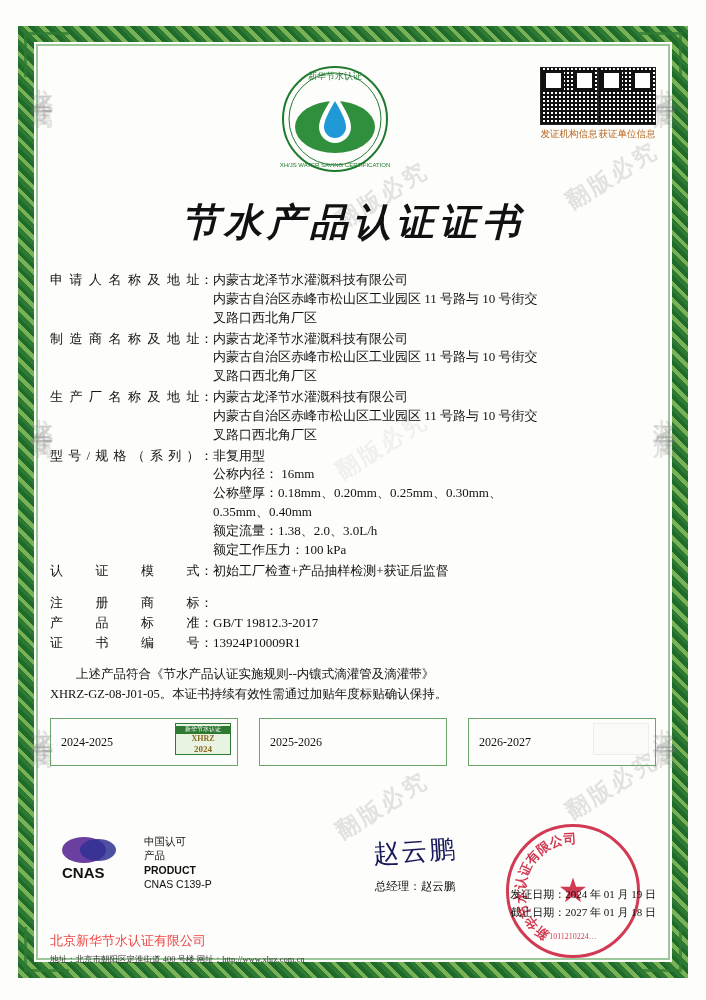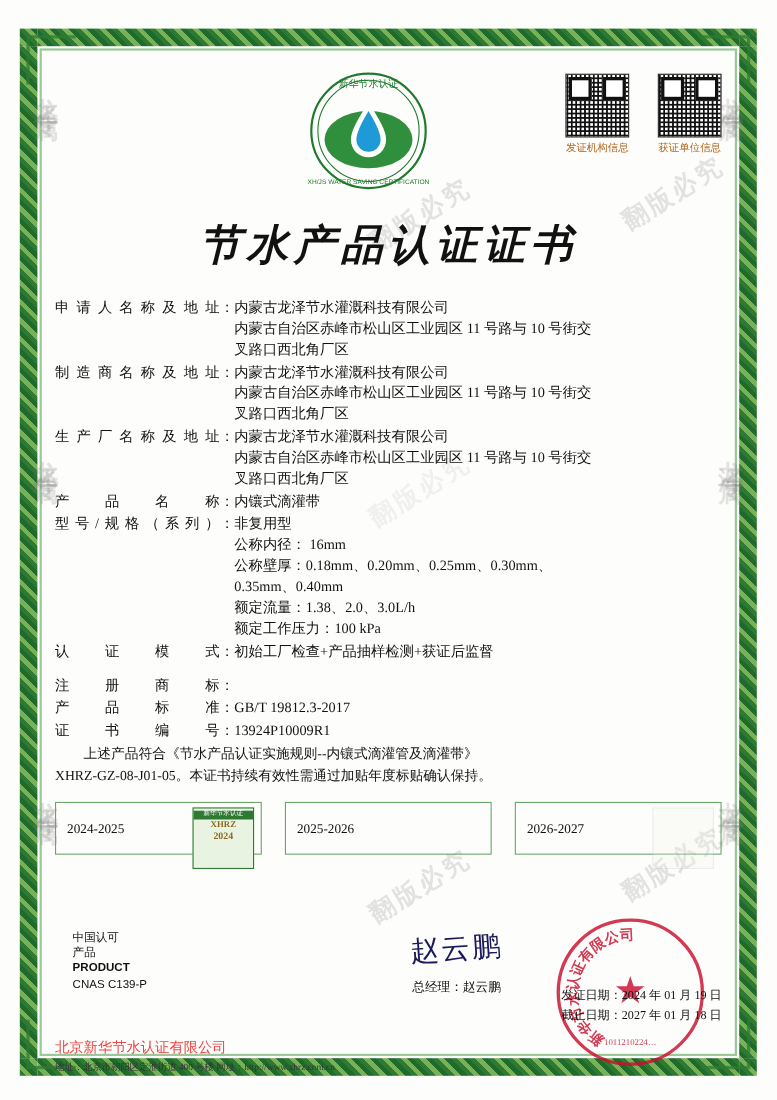--- a/index.html
+++ b/index.html
@@ -51,21 +51,21 @@
   .wm.v{writing-mode:vertical-rl;transform:rotate(0deg);letter-spacing:6px;}
 
   
   .content{position:absolute;left:50px;top:55px;width:606px;}
 
   .top-row{position:relative;height:128px;}
   .logo{
     position:absolute;left:215px;top:2px;width:140px;height:120px;
   }
   .logo svg{display:block;}
-  .qr-group{position:absolute;right:0px;top:12px;display:flex;gap:26px;padding-left:41px;}
+  .qr-group{position:absolute;right:0px;top:12px;display:flex;padding-left:41px;}
   .qr-item{text-align:center;}
   .qr-box{
     width:56px;height:56px;background:#fff;
     background-image:
       repeating-linear-gradient(0deg,#111 0 2px,transparent 2px 4px),
       repeating-linear-gradient(90deg,#111 0 2px,transparent 2px 4px);
     background-size:4px 4px;
     border:1px solid #222;
     position:relative;
   }
@@ -91,33 +91,33 @@
   table.fields td{vertical-align:top;padding:1px 0;margin-left:46px;}
   td.lab{
     width:150px;text-align:justify;text-align-last:justify;
     padding-right:6px;white-space:nowrap;letter-spacing:.5px;
   }
   td.colon{width:10px;text-align:left;}
   td.val{padding-left:4px;line-height:1.45;}
   .val .line{display:block;}
 
   .note{
-    font-size:12.5px;line-height:1.6;color:#111;
+    font-size:12.5px;line-height:1.6;margin-top:10px;color:#111;
   }
   .note .ind{text-indent:26px;display:block;}
 
   
   .year-row{display:flex;justify-content:space-between;margin-top:14px;}
   .year-box{
     width:188px;height:48px;border:1px solid #6aa56a;
     display:flex;align-items:center;position:relative;
     font-size:12px;color:#111;padding-left:10px;box-sizing:border-box;
   }
   .year-sticker{
-    position:absolute;right:6px;top:4px;width:56px;height:56px;
+    position:absolute;right:6px;top:4px;width:56px;height:32px;
     border:1px solid #2f7a33;background:#e9f3e2;
     font-size:6.5px;color:#1f6b2c;text-align:center;line-height:1.25;
     padding-top:2px;box-sizing:border-box;
   }
   .year-sticker .s1{background:#2f7a33;color:#fff;display:block;font-size:6px;}
   .year-sticker .s2{font-weight:bold;font-size:8px;color:#8a6a1f;}
   .year-sticker .s3{font-size:9px;font-weight:bold;color:#8a6a1f;}
   .year-sticker.ghost{opacity:.25;border-color:#bbb;background:#f4f4ef;}
 
   
@@ -236,27 +236,20 @@
       <tr>
         <td class="lab">生产厂名称及地址</td>
         <td class="colon">：</td>
         <td class="val">
           <span class="line">内蒙古龙泽节水灌溉科技有限公司</span>
           <span class="line">内蒙古自治区赤峰市松山区工业园区 11 号路与 10 号街交</span>
           <span class="line">叉路口西北角厂区</span>
         </td>
       </tr>
       <tr>
-        <td class="lab">产品名称</td>
-        <td class="colon">：</td>
-        <td class="val">
-          <span class="line">内镶式滴灌带</span>
-        </td>
-      </tr>
-      <tr>
         <td class="lab">型号/规格（系列）</td>
         <td class="colon">：</td>
         <td class="val">
           <span class="line">非复用型</span>
           <span class="line">公称内径： 16mm</span>
           <span class="line">公称壁厚：0.18mm、0.20mm、0.25mm、0.30mm、</span>
           <span class="line">0.35mm、0.40mm</span>
           <span class="line">额定流量：1.38、2.0、3.0L/h</span>
           <span class="line">额定工作压力：100 kPa</span>
         </td>
@@ -314,20 +307,27 @@
         <div class="year-sticker ghost">
           <span class="s1"></span>
           <span class="s3"></span>
         </div>
       </div>
     </div>
 
     <div class="footer">
 
       <div class="cnas">
+        <div class="cnas-mark">
+          <svg width="78" height="50" viewBox="0 0 78 50">
+            <ellipse cx="26" cy="16" rx="22" ry="13" fill="#6b3fa0"></ellipse>
+            <ellipse cx="40" cy="16" rx="18" ry="11" fill="#2f3192" opacity=".85"></ellipse>
+            <text x="4" y="44" font-size="15" font-family="Liberation Sans, sans-serif" font-weight="bold" fill="#111">CNAS</text>
+          </svg>
+        </div>
         <div class="cnas-txt">
           <div>中国认可</div>
           <div>产品</div>
           <div style="font-weight:bold">PRODUCT</div>
           <div style="font-weight:normal">CNAS C139-P</div>
         </div>
       </div>
 
       <div class="sign">
         <div class="sign-img">赵云鹏</div>

